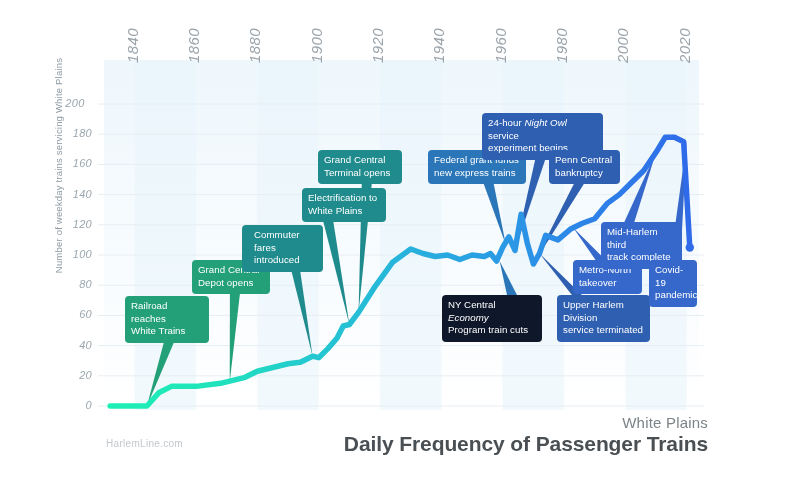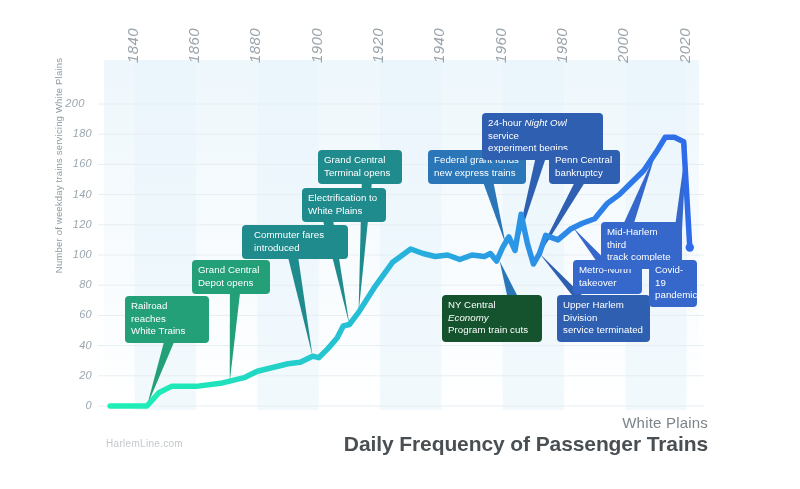--- a/index.html
+++ b/index.html
@@ -172,33 +172,33 @@
       <div class="xtick" style="left: 508.711px; top: 46px;">1960</div>
       <div class="xtick" style="left: 570.052px; top: 46px;">1980</div>
       <div class="xtick" style="left: 631.392px; top: 46px;">2000</div>
       <div class="xtick" style="left: 692.732px; top: 46px;">2020</div>
     </div>
   <div id="annots">
       <div class="annot" style="left: 125px; top: 296px; width: 84px; background: rgb(35, 160, 120);">Railroad reaches
 White Trains</div>
       <div class="annot" style="left: 192px; top: 260px; width: 78px; background: rgb(35, 160, 120);">Grand Central
 Depot opens</div>
-      <div class="annot" style="left: 242px; top: 225px; width: 106px; background: rgb(31, 139, 141); padding-left: 12px;">Commuter fares
+      <div class="annot" style="left: 242px; top: 225px; width: 81px; background: rgb(31, 139, 141); padding-left: 12px;">Commuter fares
 introduced</div>
       <div class="annot" style="left: 278px; top: 188px; width: 84px; background: rgb(31, 139, 141); margin-left: 24px;">Electrification to
 White Plains</div>
       <div class="annot" style="left: 318px; top: 150px; width: 84px; background: rgb(31, 139, 141);">Grand Central
 Terminal opens</div>
       <div class="annot" style="left: 428px; top: 150px; width: 98px; background: rgb(42, 118, 184);">Federal grant funds
 new express trains</div>
       <div class="annot" style="left: 482px; top: 113px; width: 121px; background: rgb(46, 95, 176);">24-hour <em>Night Owl</em> service
 experiment begins</div>
       <div class="annot" style="left: 549px; top: 150px; width: 71px; background: rgb(46, 95, 176);">Penn Central
 bankruptcy</div>
-      <div class="annot" style="left: 442px; top: 295px; width: 100px; background: #14532d;">NY Central <em>Economy</em>
+      <div class="annot" style="left: 442px; top: 295px; width: 100px; background: #0f172a;">NY Central <em>Economy</em>
 Program train cuts</div>
       <div class="annot" style="left: 549px; top: 295px; width: 93px; background: rgb(46, 95, 176); margin-left: 8px;">Upper Harlem Division
 service terminated</div>
       <div class="annot" style="left: 573px; top: 260px; width: 69px; background: rgb(54, 104, 204);">Metro-North
 takeover</div>
       <div class="annot" style="left: 601px; top: 222px; width: 81px; background: rgb(54, 104, 204);">Mid-Harlem third
 track complete</div>
       <div class="annot" style="left: 649px; top: 260px; width: 48px; background: rgb(54, 104, 204);">Covid-19
 pandemic</div>
     </div>

